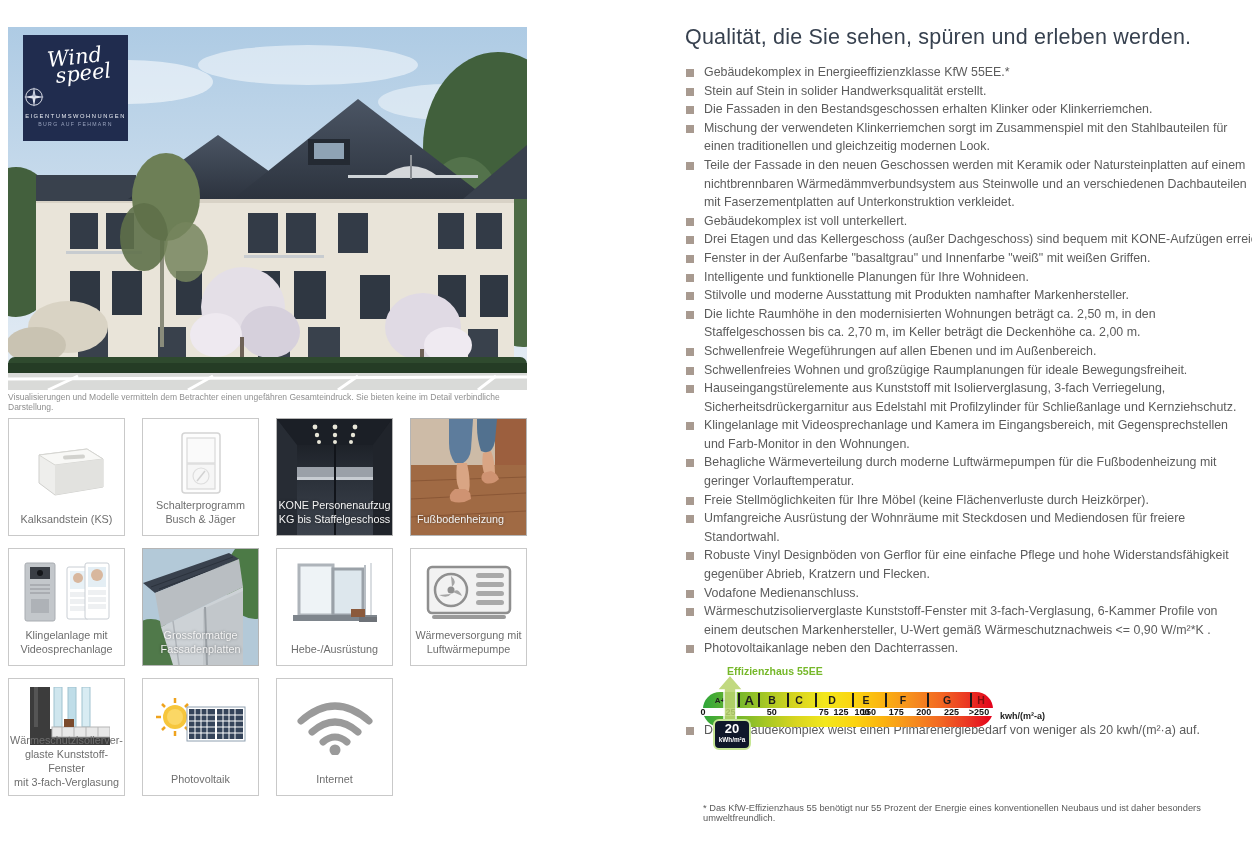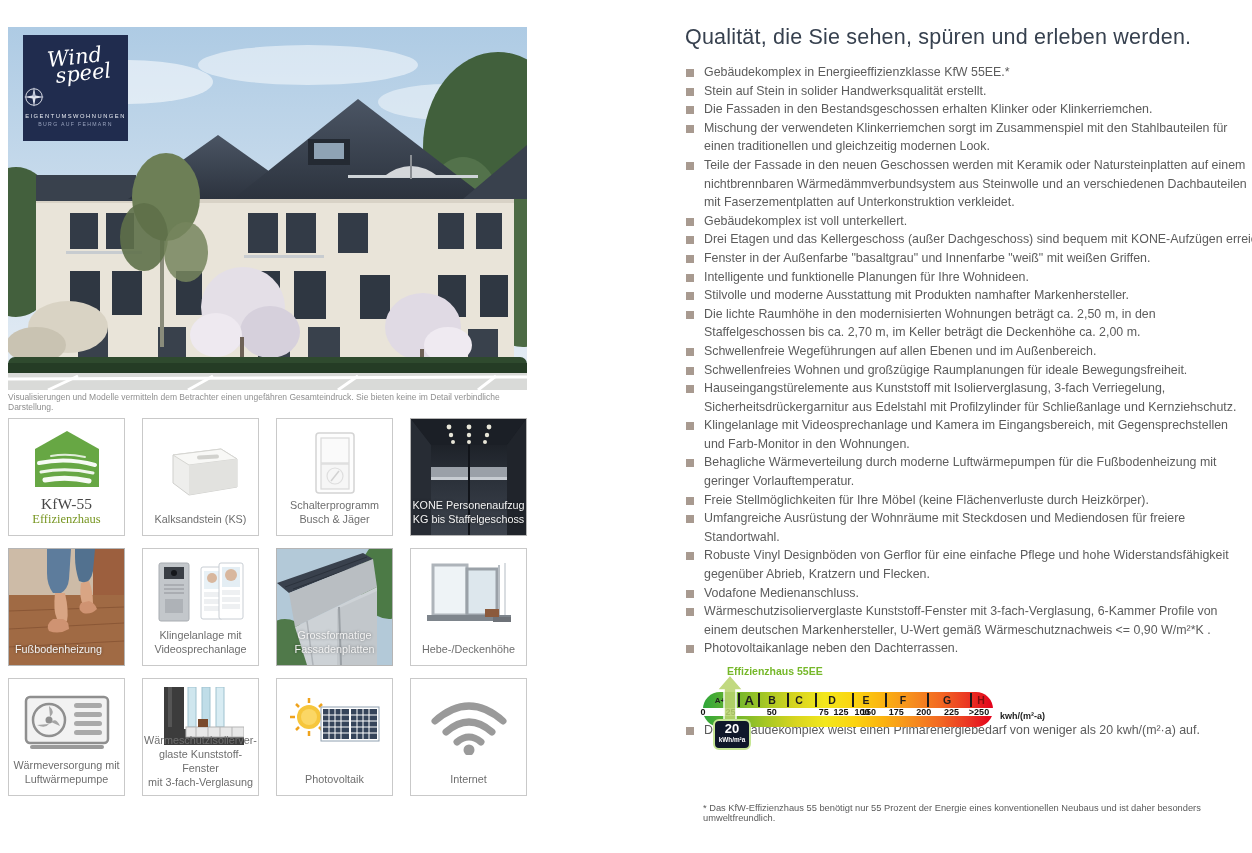--- a/index.html
+++ b/index.html
@@ -190,34 +190,20 @@
       </svg>
       <div class="caps1">EIGENTUMSWOHNUNGEN</div>
       <div class="caps2">BURG AUF FEHMARN</div>
     </div>
   </div>
 
   <div class="photo-caption">Visualisierungen und Modelle vermitteln dem Betrachter einen ungefähren Gesamteindruck. Sie bieten keine im Detail verbindliche Darstellung.</div>
 
   <div class="tiles">
 
-    <div class="tile">
-      <div class="icon-wrap" style="top:10px">
-        <svg width="72" height="62" viewBox="0 0 72 62">
-          <polygon points="36,2 68,20 68,58 4,58 4,20" fill="#67a744"></polygon>
-          <g stroke="#ffffff" stroke-linecap="round" fill="none">
-            <path d="M8 34 q28 -6 56 2" stroke-width="4" opacity=".95"></path>
-            <path d="M10 43 q26 -5 52 1" stroke-width="3" opacity=".9"></path>
-            <path d="M14 51 q22 -4 44 1" stroke-width="5" opacity=".95"></path>
-            <path d="M20 27 q16 -3 34 1" stroke-width="2" opacity=".8"></path>
-          </g>
-        </svg>
-      </div>
-      <div class="tile-label" style="bottom:8px"><span class="kfw-55" style="display:block">KfW-55</span><span class="kfw-eff" style="display:block">Effizienzhaus</span></div>
-    </div>
 
     <div class="tile">
       <div class="icon-wrap" style="top:22px">
         <svg width="84" height="56" viewBox="0 0 84 56">
           <polygon points="14,14 62,8 78,18 78,46 30,54 14,42" fill="#eeeeec" stroke="#cfcfcc" stroke-width="1"></polygon>
           <polygon points="14,14 62,8 78,18 30,24" fill="#f8f8f6" stroke="#d6d6d2" stroke-width="1"></polygon>
           <polygon points="30,24 78,18 78,46 30,54" fill="#e2e2df"></polygon>
           <rect x="38" y="14" width="22" height="4" rx="2" transform="rotate(-3 49 16)" fill="#d2d2ce"></rect>
         </svg>
       </div>
@@ -341,21 +327,21 @@
         <svg width="92" height="62" viewBox="0 0 92 62">
           <rect x="10" y="2" width="34" height="50" fill="#eef3f6" stroke="#aeb4ba" stroke-width="3"></rect>
           <rect x="44" y="6" width="30" height="46" fill="#dde7ed" stroke="#9aa1a8" stroke-width="3"></rect>
           <line x1="76" y1="2" x2="76" y2="52" stroke="#b8bec4" stroke-width="2"></line>
           <line x1="82" y1="0" x2="82" y2="52" stroke="#cdd2d7" stroke-width="1.5"></line>
           <rect x="4" y="52" width="84" height="6" fill="#7e858c"></rect>
           <rect x="62" y="46" width="14" height="8" fill="#8b5a3c"></rect>
           <rect x="70" y="54" width="18" height="5" fill="#6e7278"></rect>
         </svg>
       </div>
-      <div class="tile-label">Hebe-/Deckenhöhe</div>
+      <div class="tile-label">Hebe-/Ausrüstung</div>
     </div>
 
     <div class="tile">
       <div class="icon-wrap" style="top:14px">
         <svg width="90" height="60" viewBox="0 0 90 60">
           <rect x="4" y="4" width="82" height="46" rx="4" fill="#f2f2f2" stroke="#8f8f8f" stroke-width="2.5"></rect>
           <circle cx="27" cy="27" r="16" fill="none" stroke="#8f8f8f" stroke-width="2.5"></circle>
           <circle cx="27" cy="27" r="3.5" fill="#8f8f8f"></circle>
           <path d="M27 13 q7 6 1 11 z" fill="#a5a5a5"></path>
           <path d="M15 32 q8 4 12 -1 z" fill="#a5a5a5"></path>

